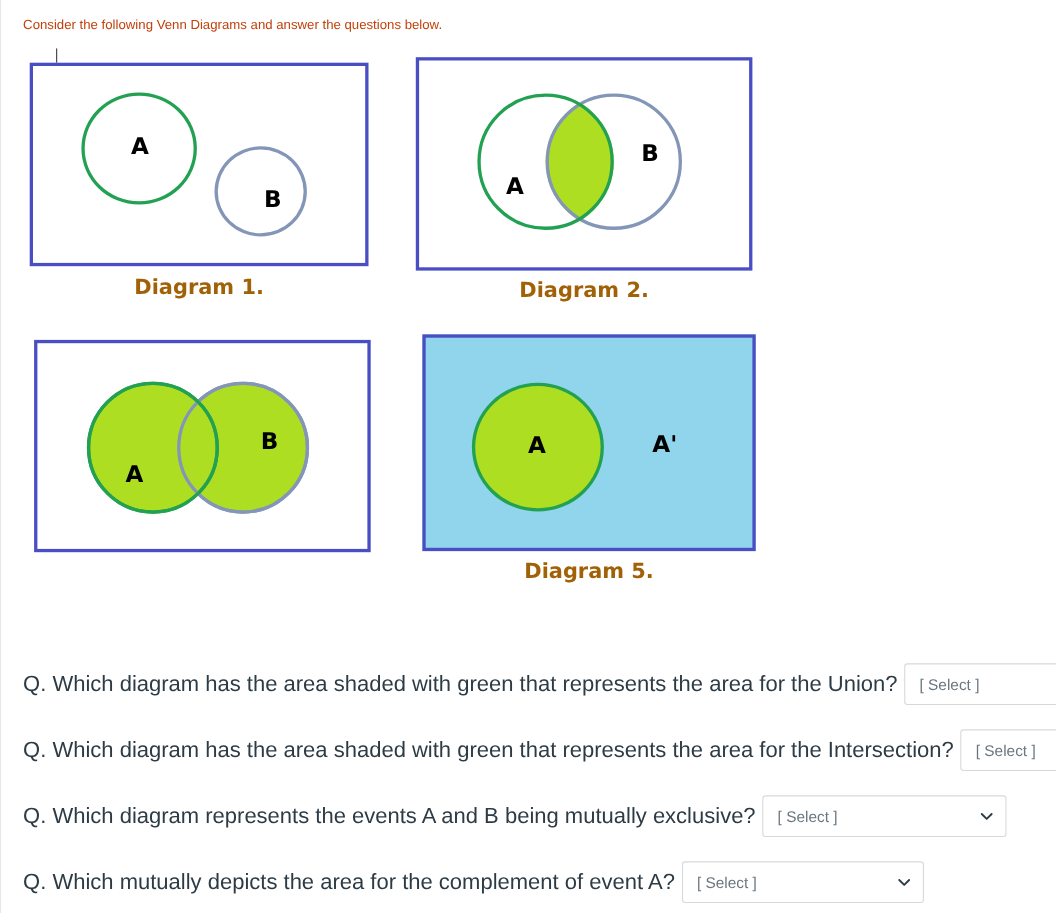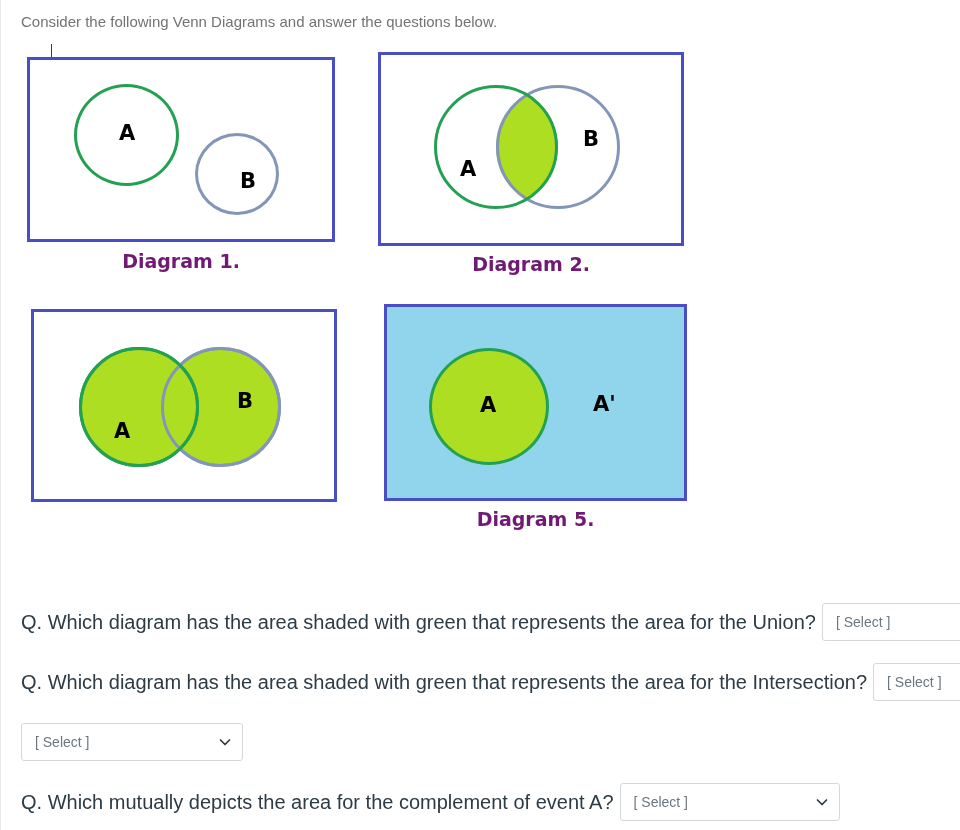--- a/index.html
+++ b/index.html
@@ -23,23 +23,23 @@
     height: 830px;
     border-left: 1px solid #e8e8e8;
     box-sizing: border-box;
   }
 
   
   .intro {
     position: absolute;
     left: 20px;
     top: 12px;
-    font-size: 15px;
+    font-size: 12px;
     line-height: 20px;
-    color: #737373;
+    color: #c2410c;
     white-space: nowrap;
   }
 
   
   .caret {
     position: absolute;
     left: 50px;
     top: 44px;
     width: 1px;
     height: 15px;
@@ -57,21 +57,21 @@
     background: #ffffff;
   }
   .venn-box.filled-blue {
     background: #90d5ec;
   }
   .dlabel {
     position: absolute;
     font-family: "DejaVu Sans", sans-serif;
     font-weight: bold;
     font-size: 19px;
-    color: #701a75;
+    color: #a16207;
     text-align: center;
     white-space: nowrap;
   }
 
   .circle {
     position: absolute;
     border-radius: 50%;
     box-sizing: border-box;
   }
   .c-green-outline {
@@ -220,20 +220,21 @@
       <span>[ Select ]</span>
       <span class="chev">
         <svg viewBox="0 0 12 12" width="12" height="12">
           <path d="M1.5 4 L6 8.5 L10.5 4" fill="none" stroke="#2d3b45" stroke-width="1.7" stroke-linecap="round" stroke-linejoin="round"></path>
         </svg>
       </span>
     </div>
   </div>
 
   <div class="qrow" style="top:723px;">
+    <span class="qtext">Q. Which diagram represents the events A and B being mutually exclusive?</span>
     <div class="select-box" style="width:222px;">
       <span>[ Select ]</span>
       <span class="chev">
         <svg viewBox="0 0 12 12" width="12" height="12">
           <path d="M1.5 4 L6 8.5 L10.5 4" fill="none" stroke="#2d3b45" stroke-width="1.7" stroke-linecap="round" stroke-linejoin="round"></path>
         </svg>
       </span>
     </div>
   </div>
 

